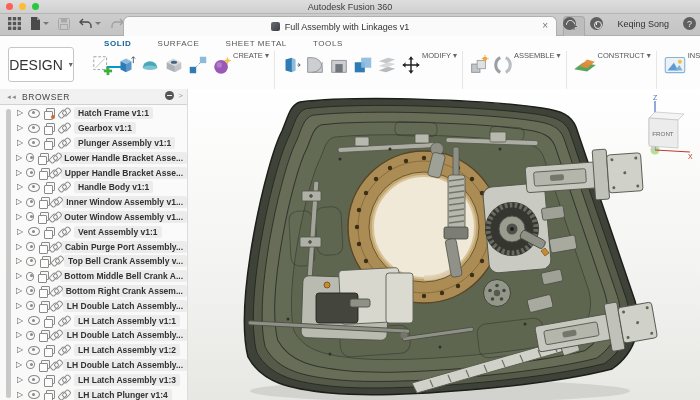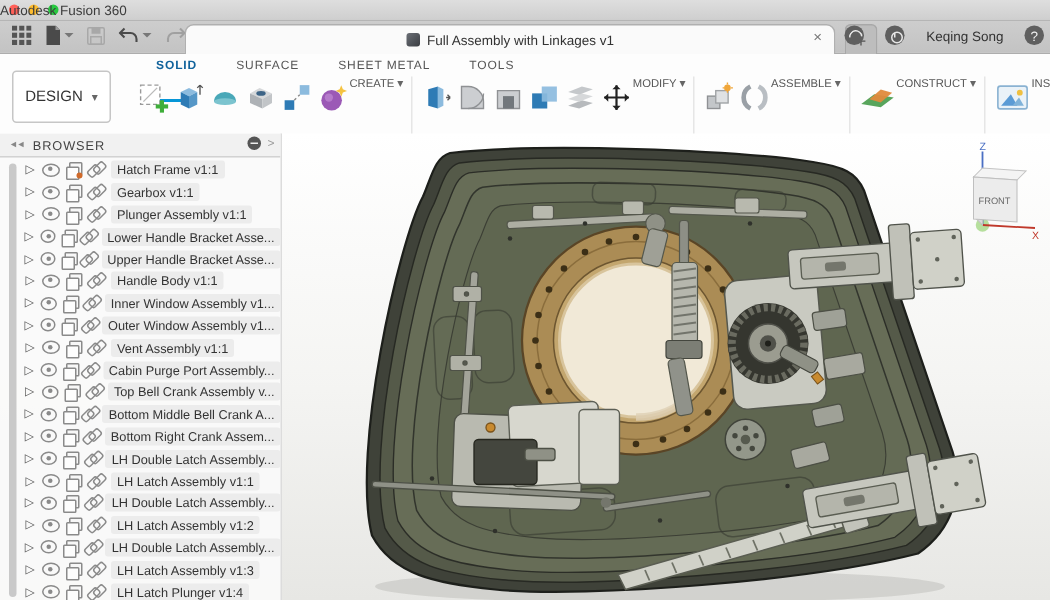--- a/index.html
+++ b/index.html
@@ -5,21 +5,21 @@
   html,body{margin:0;padding:0;width:700px;height:400px;overflow:hidden;
     font-family:"Liberation Sans","DejaVu Sans",sans-serif;-webkit-font-smoothing:antialiased;}
   .app{position:relative;width:700px;height:400px;background:#fff;}
 
   
   .titlebar{position:relative;height:13px;background:linear-gradient(#dedede,#cfcfcf);
     border-bottom:1px solid #b5b5b5;}
   .lights{position:absolute;left:6px;top:3px;display:flex;gap:6px;}
   .light{width:7px;height:7px;border-radius:50%;}
   .light.r{background:#ff5f57;}.light.y{background:#febc2e;}.light.g{background:#28c840;}
-  .wtitle{position:absolute;left:0;right:0;top:2px;font-size:9px;color:#3c3c3c;}
+  .wtitle{position:absolute;left:0;right:0;top:2px;text-align:center;font-size:9px;color:#3c3c3c;}
 
   
   .tabbar{position:relative;height:21px;background:linear-gradient(#cdcdcd,#c3c3c3);
     border-bottom:1px solid #adadad;}
   .tb-icons{position:absolute;left:8px;top:3px;display:flex;align-items:center;gap:9px;}
   .tbi{display:flex;align-items:center;gap:1px;}
   .caret-sm{width:0;height:0;border-left:3px solid transparent;border-right:3px solid transparent;
     border-top:3px solid #777;margin-left:1px;}
   .doc-tab{position:absolute;left:123px;top:2px;width:432px;height:19px;background:#fafafa;
     border-radius:6px 6px 0 0;border:1px solid #b0b0b0;border-bottom:none;
@@ -39,21 +39,21 @@
     border:1px solid #e8e8e8;border-radius:50%;}
   .circ.clock::before{content:"";position:absolute;left:6px;top:5px;width:1px;height:3px;background:#e8e8e8;z-index:1;}
   .uname{font-size:9px;color:#333;}
   .helpc{width:13px;height:13px;border-radius:50%;background:#5f5f5f;color:#f0f0f0;
     font-size:9px;display:flex;align-items:center;justify-content:center;}
 
   
   .ribbon{position:relative;height:55px;background:#fdfdfd;border-bottom:1px solid #d5d5d5;}
   .design-btn{position:absolute;left:8px;top:11px;width:64px;height:33px;border:1px solid #c6c6c6;
     border-radius:3px;background:#fff;display:flex;align-items:center;justify-content:center;
-    gap:4px;font-size:10px;color:#333;}
+    gap:4px;font-size:14px;color:#333;}
   .drop::after{content:"▾";font-size:8px;color:#666;margin-left:2px;}
   .rtabs{position:absolute;top:3px;left:104px;display:flex;gap:26px;}
   .rtab{font-size:8px;letter-spacing:.6px;color:#555;padding-bottom:18px;}
   .rtab.active{color:#11639c;font-weight:bold;border-bottom:2px solid #0696d7;}
   .groups{position:absolute;top:15px;left:86px;right:2px;display:flex;}
   .group{display:flex;flex-direction:row;align-items:flex-start;justify-content:space-between;
     height:39px;padding:0 5px;border-right:1px solid #e6e6e6;}
   .group:last-child{border-right:none;}
   .gicons{display:flex;align-items:center;gap:2px;height:28px;}
   .glabel{font-size:7.5px;color:#555;white-space:nowrap;}
@@ -88,21 +88,21 @@
   .comp::after{content:"";position:absolute;left:0;top:3px;width:7px;height:7px;border:1px solid #8a8a8a;border-radius:1px;background:#fdfdfd;}
   .brow.grounded .comp::after{background:#fdfdfd;}
   .brow.grounded .gdot{position:absolute;right:-1px;bottom:-1px;width:4px;height:4px;border-radius:50%;background:#d06a2a;z-index:2;}
   .gdot{display:none;}
   .brow.grounded .gdot{display:block;}
   .linkico{width:12px;height:10px;position:relative;}
   .linkico::before,.linkico::after{content:"";position:absolute;width:7px;height:4px;
     border:1px solid #8a8a8a;border-radius:2px;transform:rotate(-45deg);}
   .linkico::before{left:0;top:3px;}
   .linkico::after{left:4px;top:1px;}
-  .blabel{font-size:8.5px;color:#333;background:#ececec;border-radius:2px;padding:1px 4px;white-space:nowrap;}
+  .blabel{font-size:8.5px;color:#333;background:#ececec;border-radius:2px;padding:1px 4px;white-space:nowrap;font-weight:bold;}
 </style>
 </head>
 <body>
 
 <div class="app">
 
   <div class="titlebar">
     <div class="lights">
       <span class="light r"></span>
       <span class="light y"></span>

